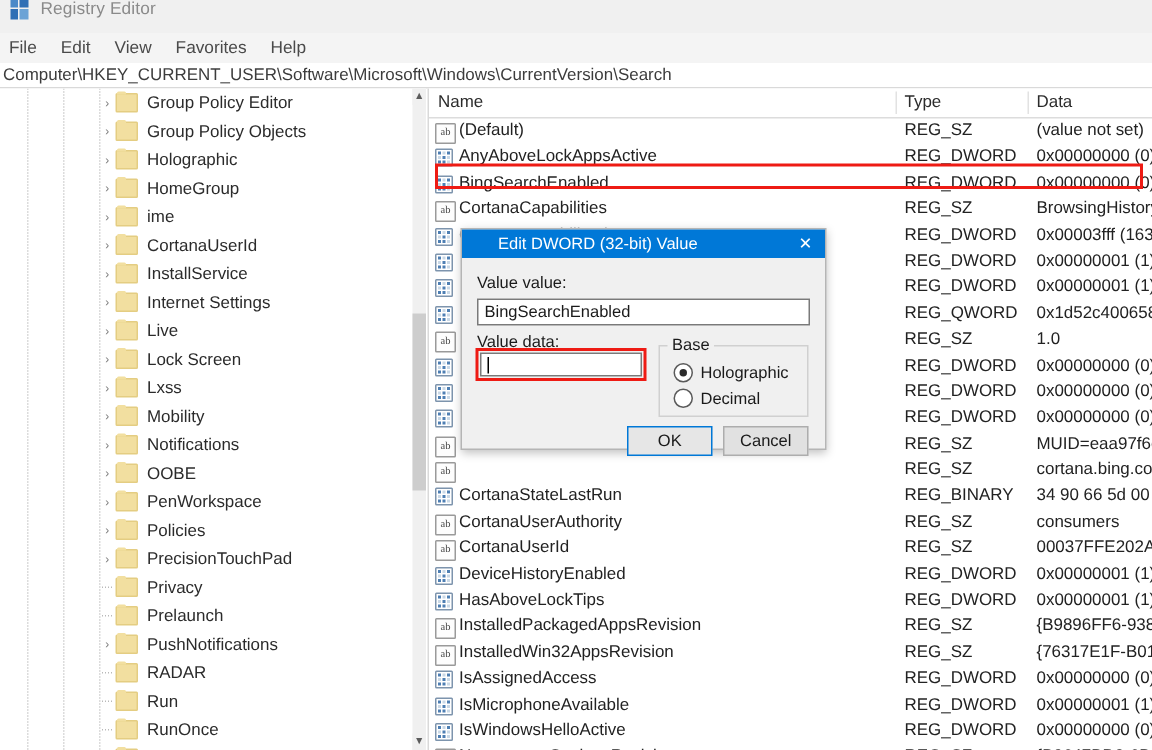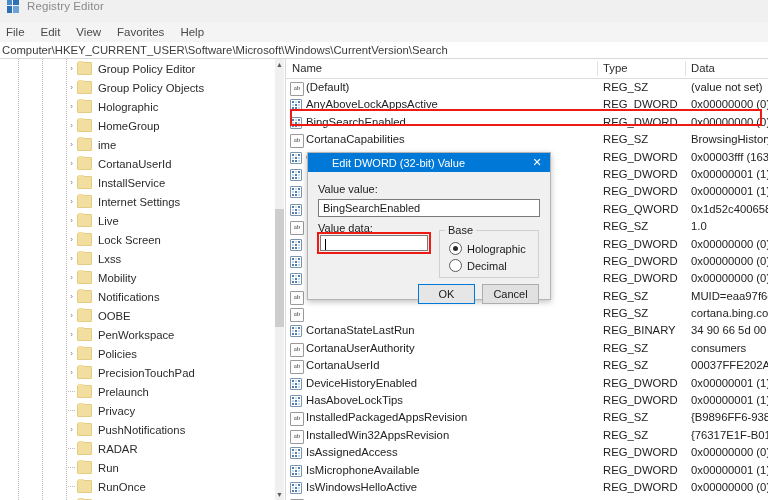--- a/index.html
+++ b/index.html
@@ -441,26 +441,26 @@
           <span class="tree-label">Policies</span>
         </div>
         <div class="tree-row" style="padding-left: 66px;">
           <div class="exp">›</div>
           <div class="folder"></div>
           <span class="tree-label">PrecisionTouchPad</span>
         </div>
         <div class="tree-row" style="padding-left: 66px;">
           <div class="dash"></div>
           <div class="folder"></div>
+          <span class="tree-label">Privacy</span>
+        </div>
+        <div class="tree-row" style="padding-left: 66px;">
+          <div class="dash"></div>
+          <div class="folder"></div>
           <span class="tree-label">Prelaunch</span>
-        </div>
-        <div class="tree-row" style="padding-left: 66px;">
-          <div class="dash"></div>
-          <div class="folder"></div>
-          <span class="tree-label">Privacy</span>
         </div>
         <div class="tree-row" style="padding-left: 66px;">
           <div class="exp">›</div>
           <div class="folder"></div>
           <span class="tree-label">PushNotifications</span>
         </div>
         <div class="tree-row" style="padding-left: 66px;">
           <div class="dash"></div>
           <div class="folder"></div>
           <span class="tree-label">RADAR</span>

